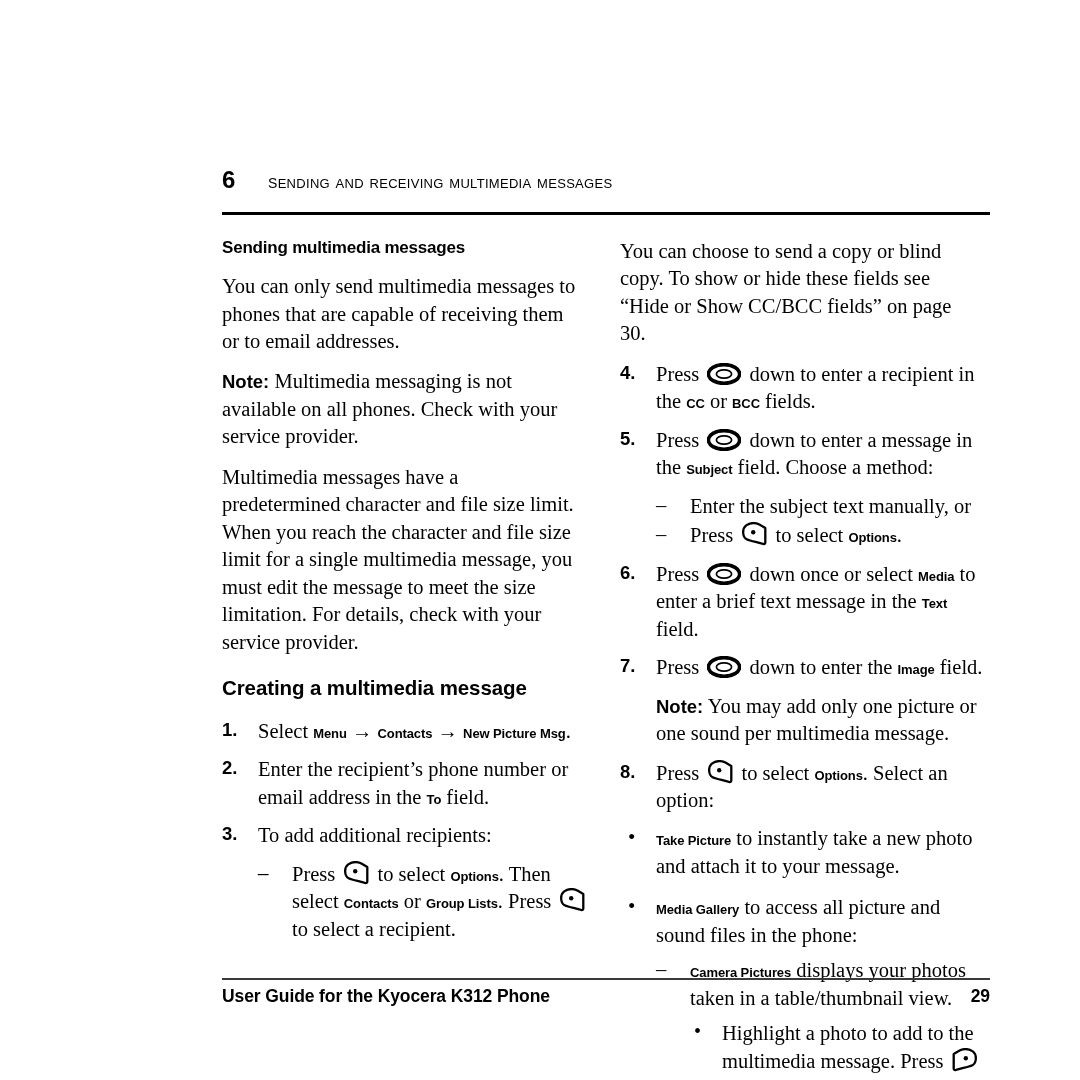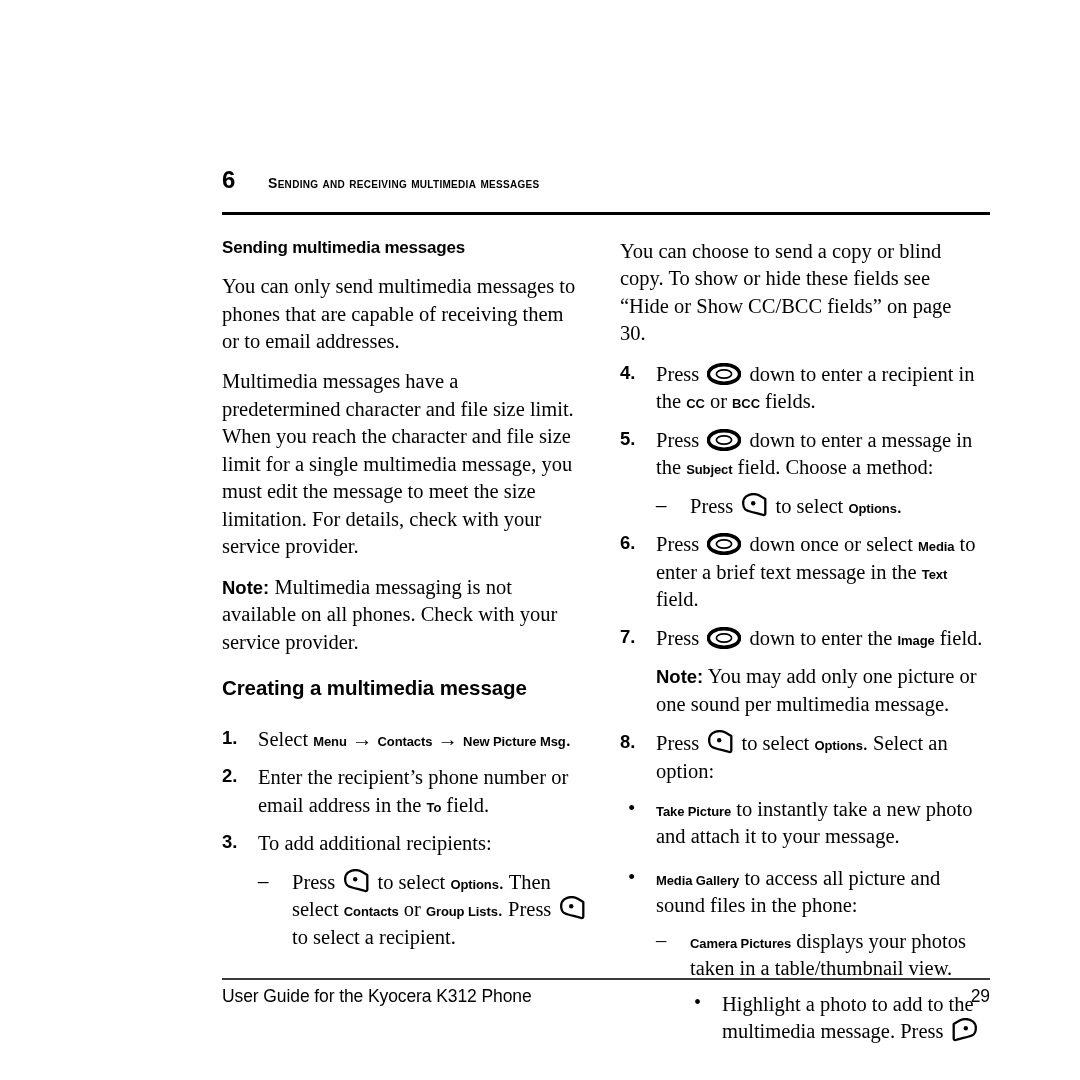--- a/index.html
+++ b/index.html
@@ -34,22 +34,22 @@
   .chapter-num {
     font-family: "Liberation Sans", sans-serif;
     font-weight: bold;
     font-size: 24px;
     line-height: 1;
     width: 46px;
     flex: 0 0 46px;
   }
   .chapter-title {
     font-family: "Liberation Sans", sans-serif;
-    font-weight: bold;
-    font-size: 14px;
+    font-weight: normal;
+    font-size: 19px;
     letter-spacing: 0.3px;
     line-height: 1;
     font-variant: small-caps;
     text-transform: lowercase;
   }
   .chapter-title::first-letter { font-size: 19.5px; }
   .header-rule {
     position: absolute;
     left: 222px;
     top: 212px;
@@ -72,21 +72,21 @@
     font-weight: bold;
     font-size: 17px;
     margin: 0 0 16px 0;
     line-height: 1.12;
     letter-spacing: -0.2px;
   }
   h2.sub-title {
     font-family: "Liberation Sans", sans-serif;
     font-weight: bold;
     font-size: 20.5px;
-    margin: 20px 0 26px 0;
+    margin: 20px 0 18px 0;
     line-height: 1.15;
     letter-spacing: -0.1px;
   }
 
   p.body {
     font-size: 20.5px;
     line-height: 1.34;
     margin: 0 12px 13px 0;
     text-align: left;
   }
@@ -167,21 +167,21 @@
   }
   .footer {
     position: absolute;
     left: 222px;
     top: 986px;
     width: 768px;
     display: flex;
     justify-content: space-between;
     align-items: flex-start;
     font-family: "Liberation Sans", sans-serif;
-    font-weight: normal;
+    font-weight: bold;
     font-size: 17.5px;
     letter-spacing: -0.1px;
   }
 </style>
 </head>
 <body>
 
 <div class="page">
 
   <div class="chapter-header">
@@ -189,26 +189,26 @@
     <span class="chapter-title">Sending and Receiving Multimedia Messages</span>
   </div>
   <div class="header-rule"></div>
 
   <div class="col col-left">
 
     <h1 class="sec-title">Sending multimedia messages</h1>
 
     <p class="body">You can only send multimedia messages to phones that are capable of receiving them or to email addresses.</p>
 
-    <p class="body">Multimedia messages have a predetermined character and file size limit. When you reach the character and file size limit for a single multimedia message, you must edit the message to meet the size limitation. For details, check with your service provider.</p>
-
     <p class="body">
       <b class="note-lbl">Note:</b>
       <span>Multimedia messaging is not available on all phones. Check with your service provider.</span>
     </p>
+
+    <p class="body">Multimedia messages have a predetermined character and file size limit. When you reach the character and file size limit for a single multimedia message, you must edit the message to meet the size limitation. For details, check with your service provider.</p>
 
     <h2 class="sub-title">Creating a multimedia message</h2>
 
     <ol class="steps">
 
       <li class="step">
         <span class="marker">1.</span>
         <span>Select </span><b class="ui">Menu</b><span> → </span><b class="ui">Contacts</b><span> → </span><b class="ui">New Picture Msg</b><span>.</span>
       </li>
 
@@ -261,20 +261,21 @@
         <span>Press </span><span class="key"><svg width="34" height="22" viewBox="0 0 34 22">
               <ellipse cx="17" cy="11" rx="15.6" ry="9.4" fill="none" stroke="#000" stroke-width="3.6"></ellipse>
               <ellipse cx="17" cy="11" rx="7.6" ry="4.2" fill="none" stroke="#000" stroke-width="1.7"></ellipse>
             </svg></span><span> down to enter a message in the </span><b class="ui">Subject</b><span> field. Choose a method:</span>
       </li>
     </ol>
 
     <ul class="dash">
       <li class="dash" style="margin-bottom:2px;">
         <span class="marker">–</span>
+        <span>Enter the subject text manually, or</span>
       </li>
       <li class="dash">
         <span class="marker">–</span>
         <span>Press </span><span class="key"><svg width="26" height="24" viewBox="0 0 26 24">
               <path d="M5.2 3.4 C9.5 0.6 14.5 0.6 18.4 2.6 L24.3 6.0 L24.3 20.6 C24.3 21.7 23.4 22.4 22.4 22.0 C17.0 20.0 10.4 19.4 5.6 17.2 C1.4 15.2 0.8 6.6 5.2 3.4 Z" fill="none" stroke="#000" stroke-width="2.3" stroke-linejoin="round"></path>
               <circle cx="12.2" cy="10.2" r="2.2" fill="#000"></circle>
             </svg></span><span> to select </span><b class="ui">Options</b><span>.</span>
       </li>
     </ul>
 

